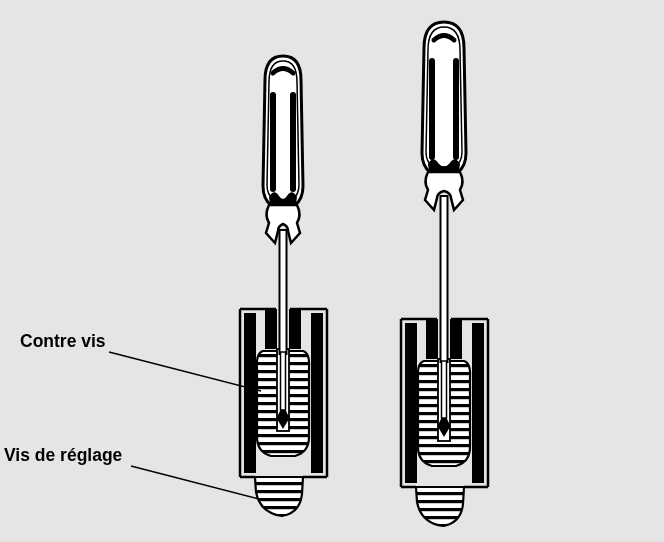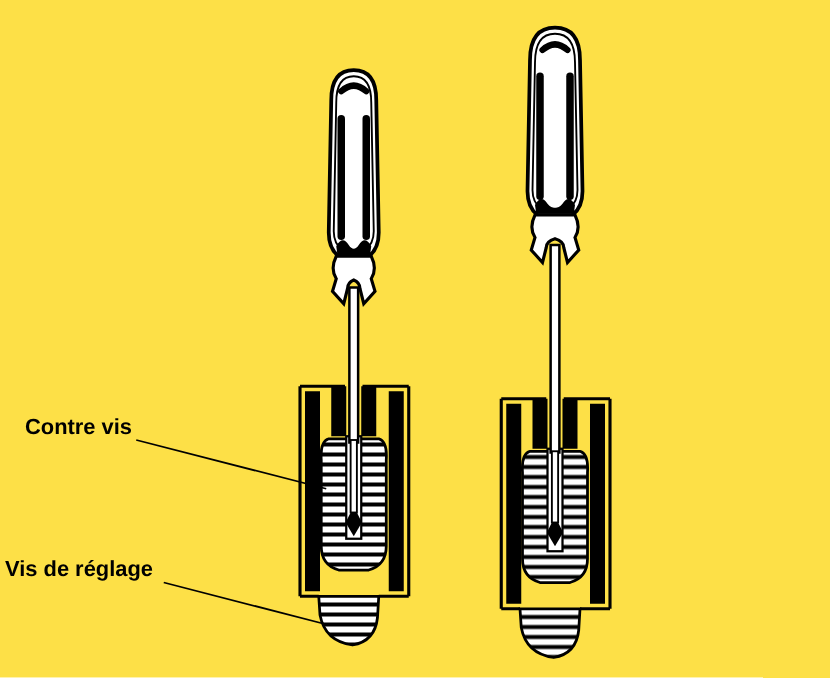--- a/index.html
+++ b/index.html
@@ -4,21 +4,21 @@
 <style>
   html, body {
     margin: 0;
     padding: 0;
     background: #ffffff;
   }
   .stage {
     position: relative;
     width: 664px;
     height: 542px;
-    background: #fde047;
+    background: #e5e5e5;
     overflow: hidden;
     font-family: "Liberation Sans", sans-serif;
   }
   svg { display: block; }
   .label {
     font-family: "Liberation Sans", sans-serif;
     font-weight: 700;
     font-size: 17.5px;
     fill: #000000;
   }

